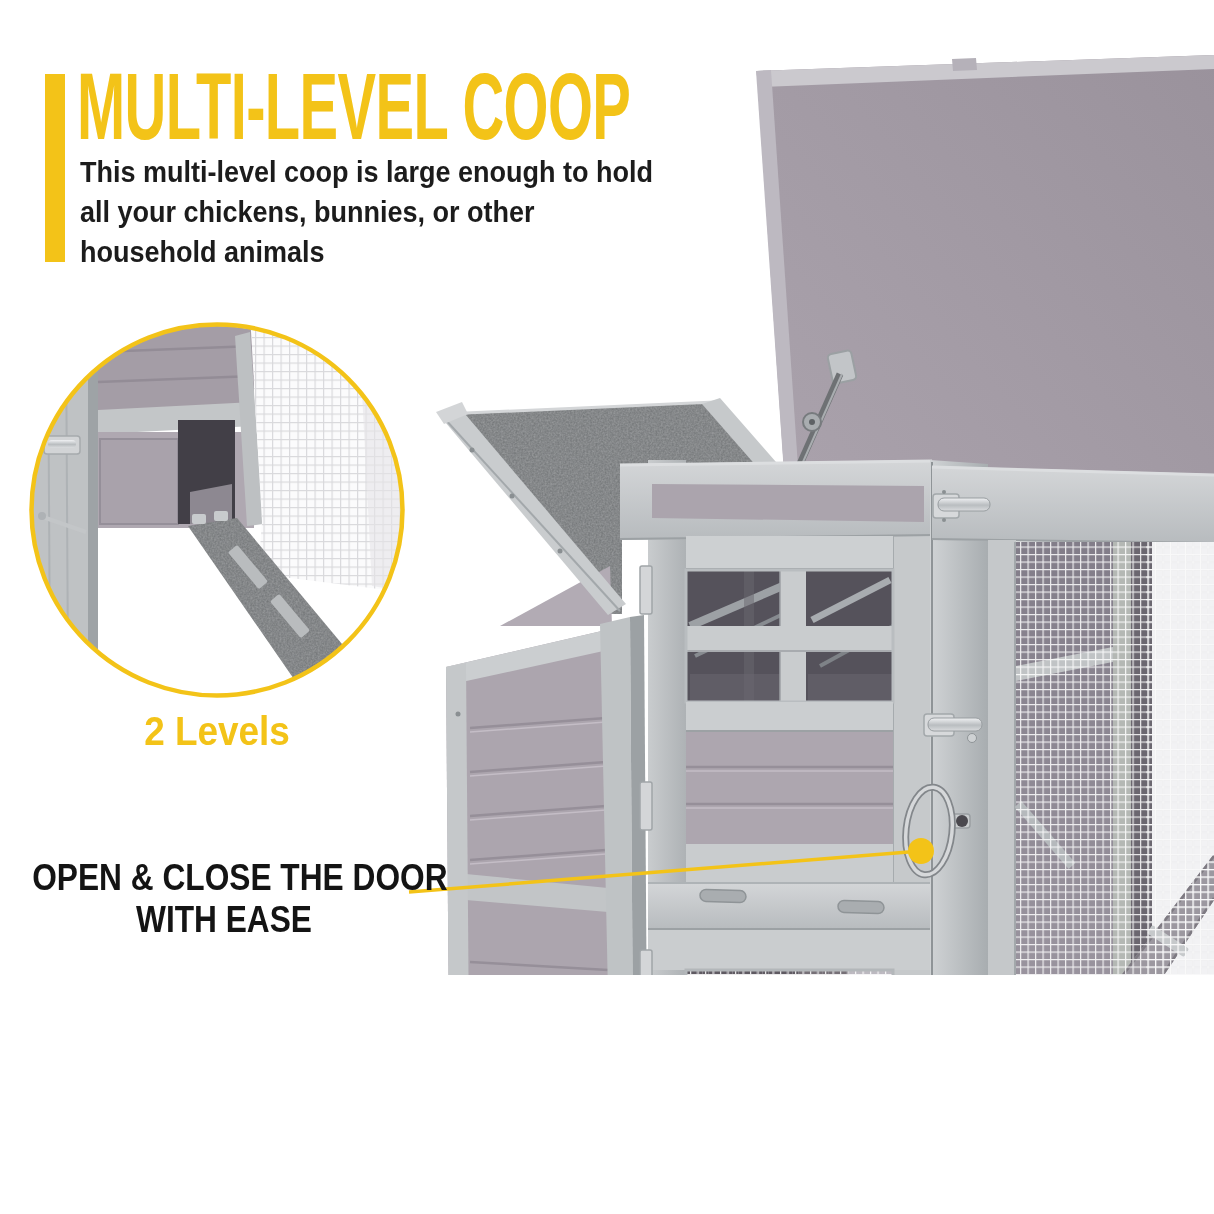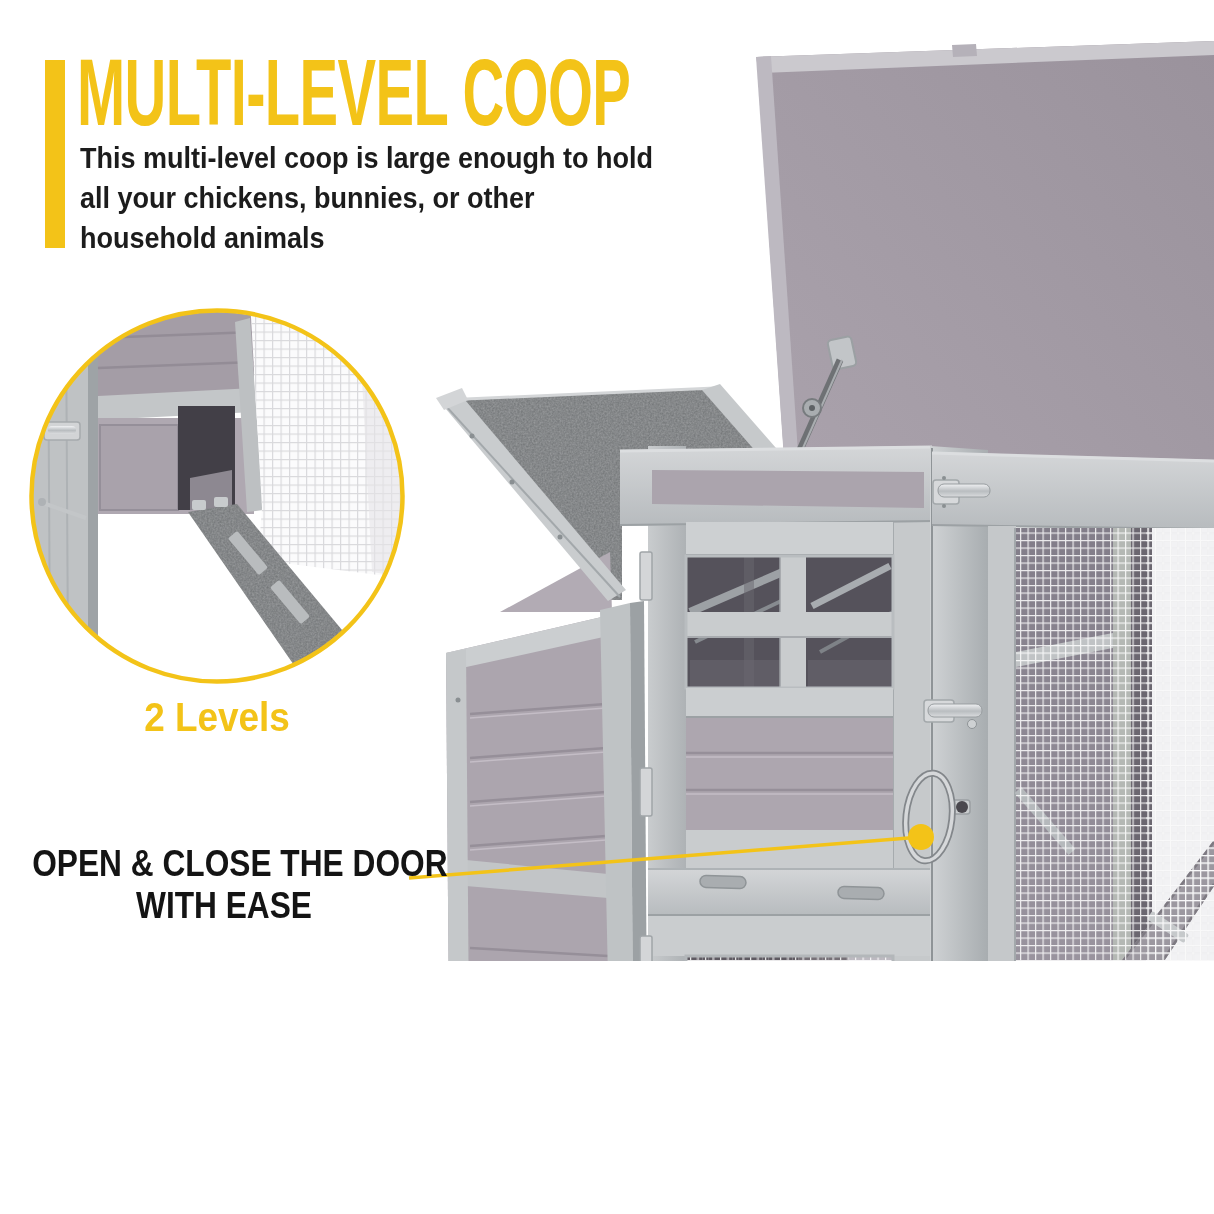--- a/index.html
+++ b/index.html
@@ -1,18 +1,18 @@
 <!DOCTYPE html>
 <html><head>
 <meta charset="utf-8">
 <style>
   html,body{margin:0;padding:0;background:#ffffff;}
   .canvas{
     position:relative;width:1214px;height:961px;background:#ffffff;
-    overflow:hidden;font-family:"Liberation Sans", sans-serif;
+    overflow:hidden;font-family:"Liberation Sans", sans-serif;margin-top:14px;
   }
   .stage{position:absolute;left:0;top:0;width:1214px;height:1214px;}
   .headline{
     position:absolute;left:77px;top:46px;margin:0;
     font-size:94px;font-weight:bold;line-height:1;color:#F3C318;
     transform:scaleX(.615);transform-origin:0 0;white-space:nowrap;
     letter-spacing:-1px;
   }
   .accent-bar{
     position:absolute;left:45px;top:60px;width:20px;height:188px;background:#F3C318;

